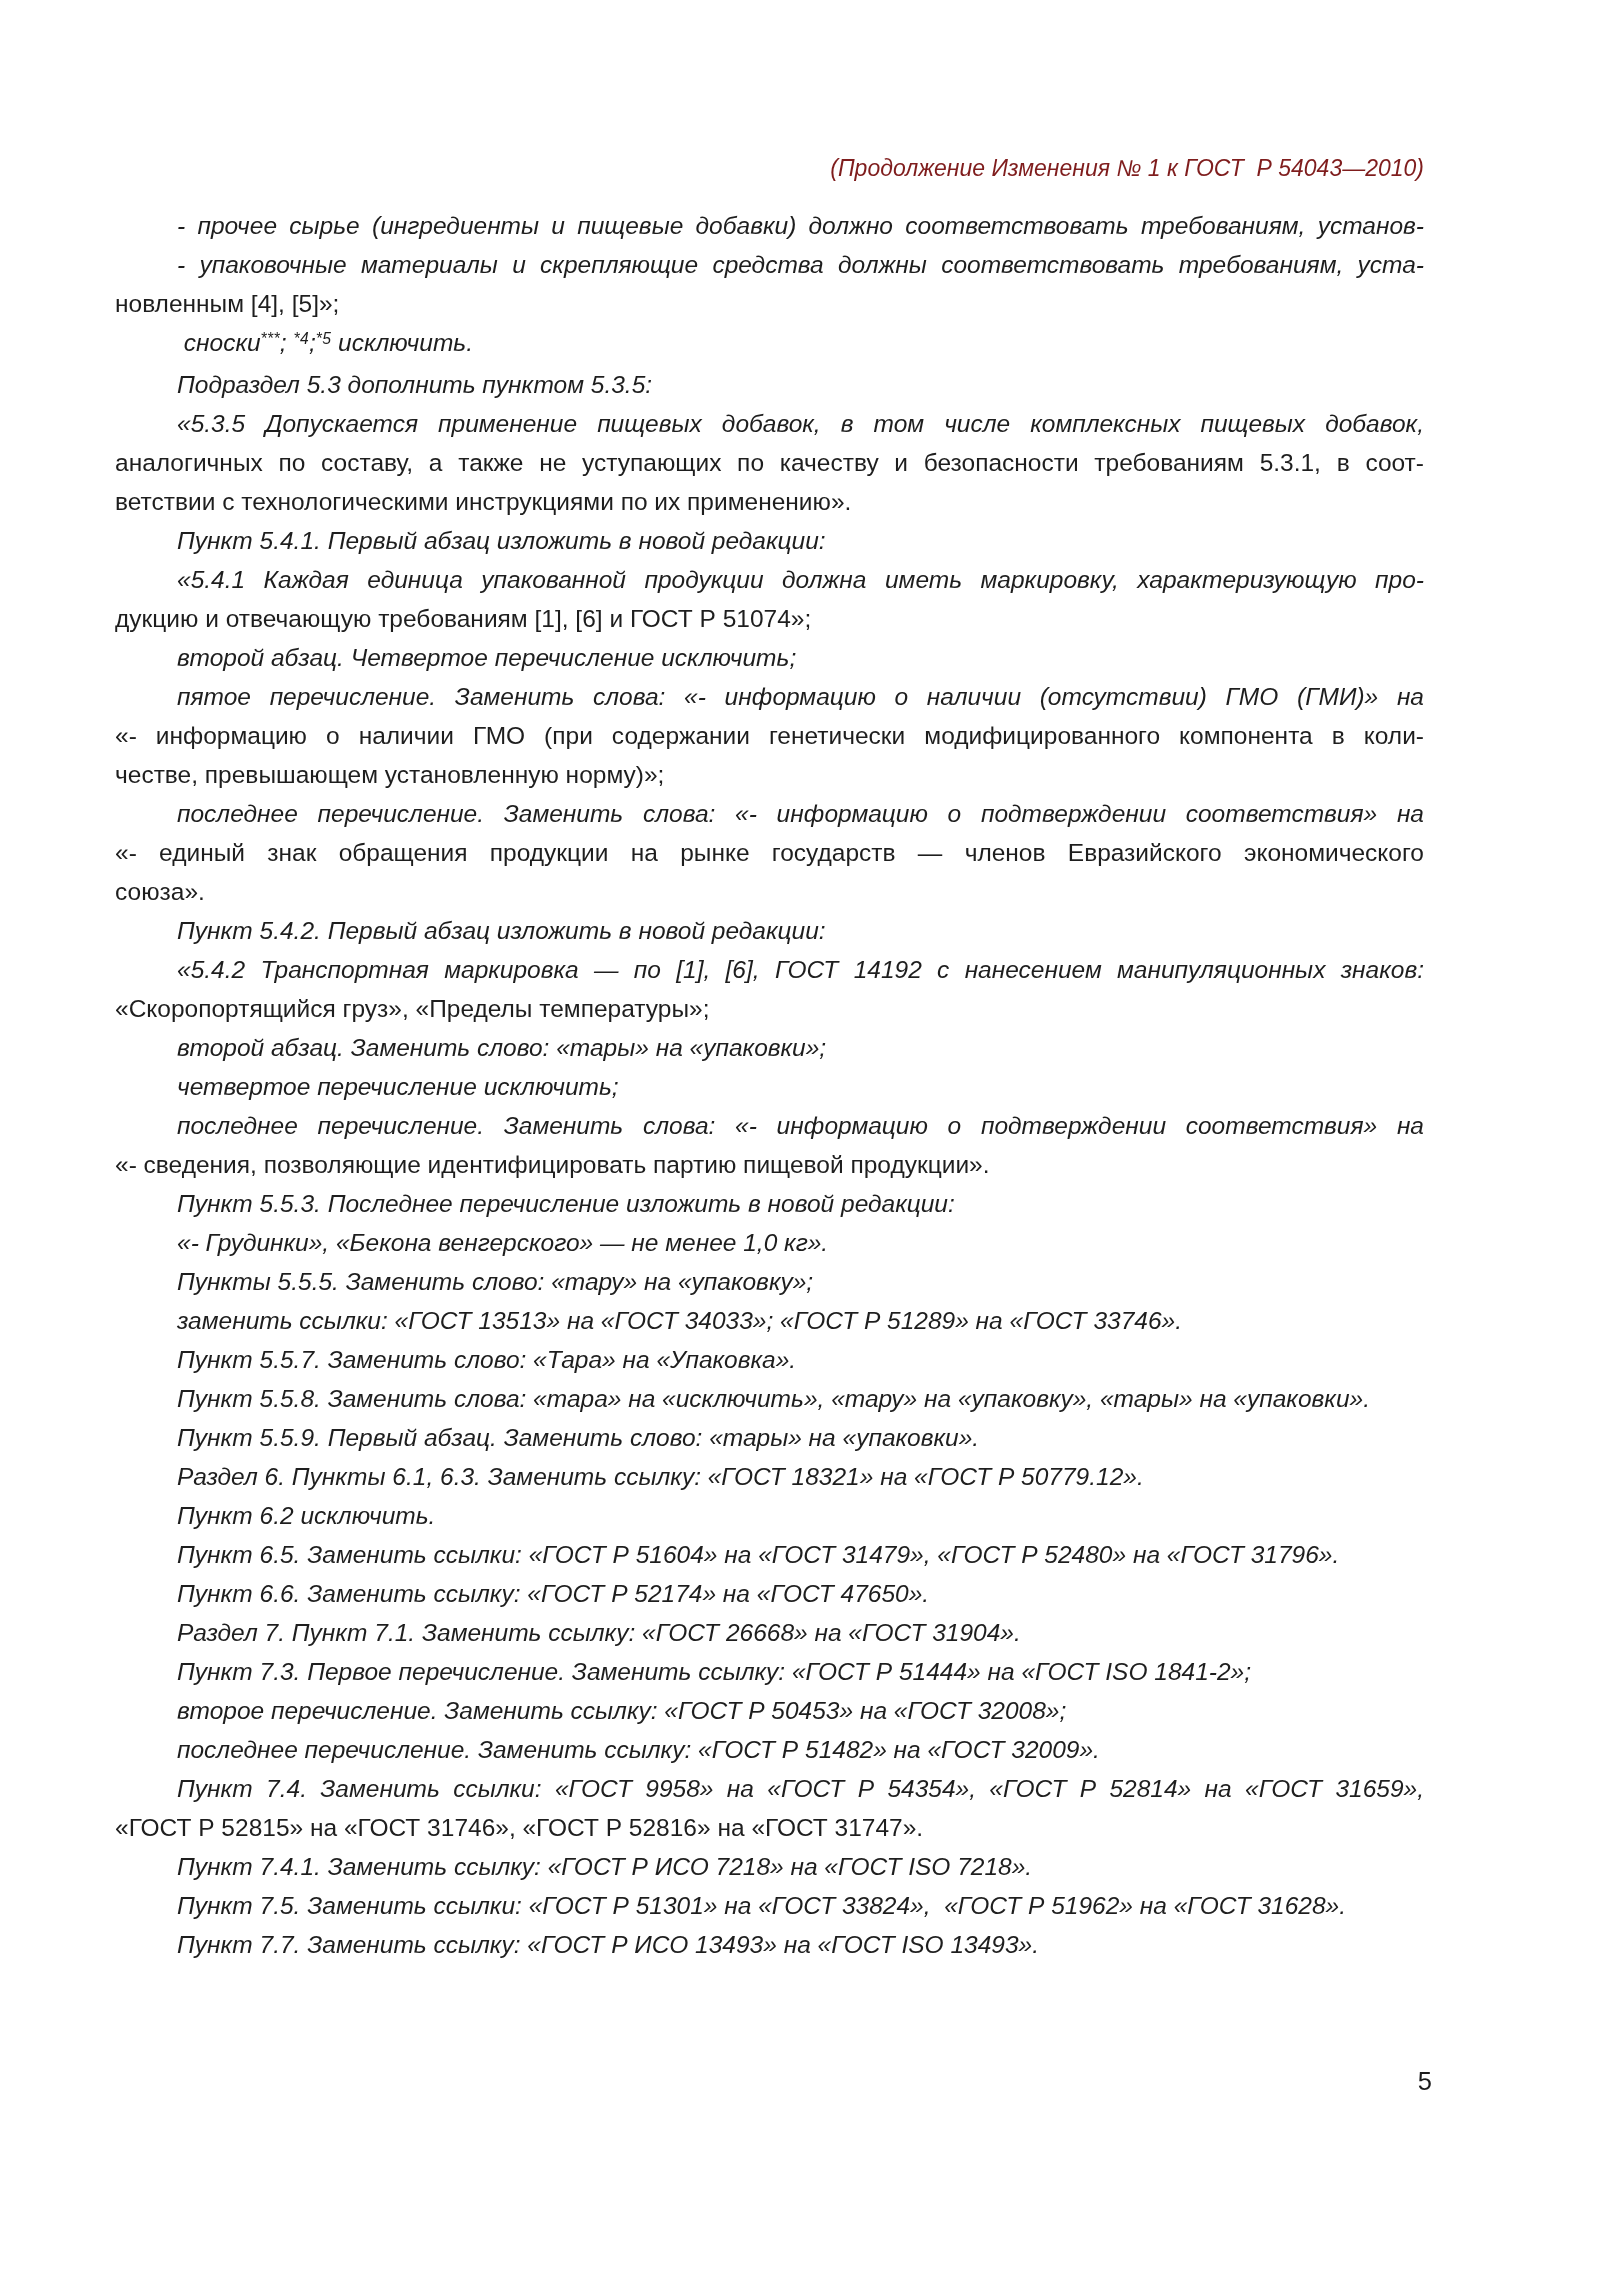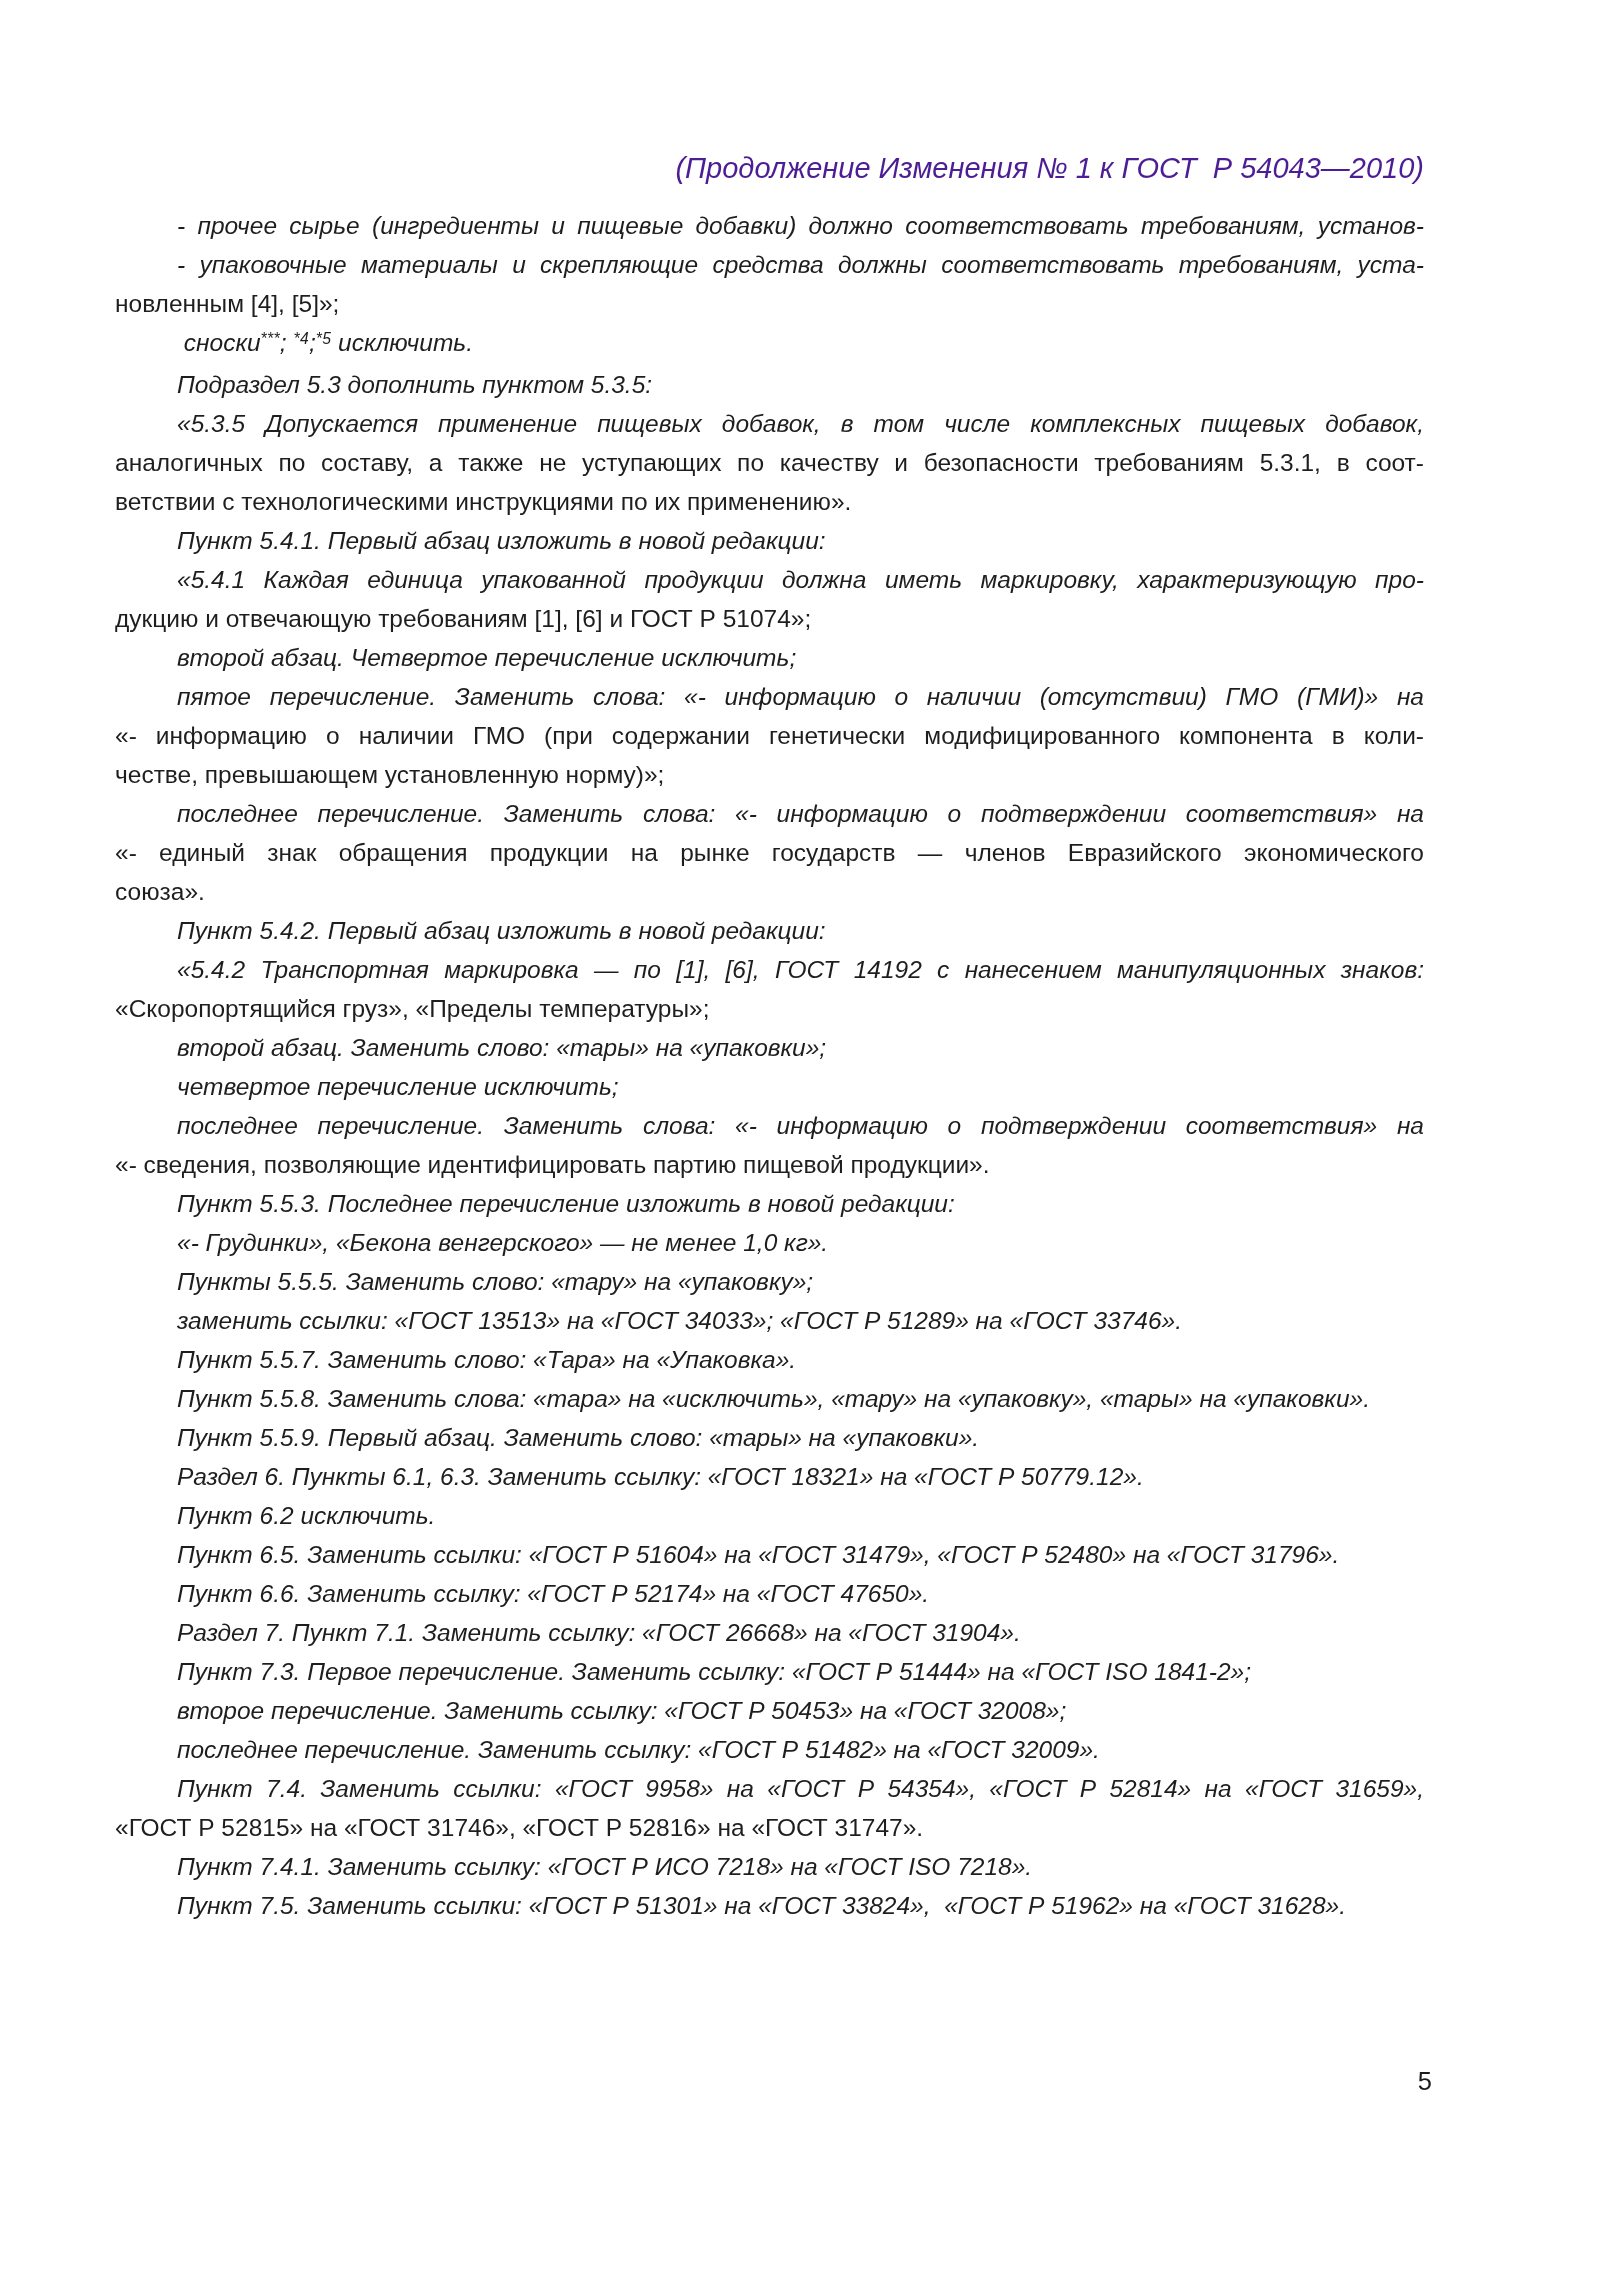--- a/index.html
+++ b/index.html
@@ -14,24 +14,24 @@
   .page {
     position: absolute; inset: 0;
     background: #ffffff;
     overflow: hidden;
   }
   .running-title {
     position: absolute;
     top: 149px; left: 115px; width: 1309px;
     text-align: right;
     font-style: italic;
-    font-size: 29px;
+    font-size: 23px;
     line-height: 39px;
     white-space: pre;
-    color: #4c1d95;
+    color: #7f1d1d;
   }
   .content {
     position: absolute;
     top: 206px; left: 115px; width: 1309px;
     font-size: 24.5px;
     line-height: 39px;
   }
   .para { margin: 0; padding: 0; }
   .ln {
     text-align: left;
@@ -168,17 +168,20 @@
       <div class="para">
         <div class="ln ind just">Пункт 7.4. Заменить ссылки: «ГОСТ 9958» на «ГОСТ Р 54354», «ГОСТ Р 52814» на «ГОСТ 31659»,</div>
         <div class="ln">«ГОСТ Р 52815» на «ГОСТ 31746», «ГОСТ Р 52816» на «ГОСТ 31747».</div>
       </div>
       <div class="para">
         <div class="ln ind">Пункт 7.4.1. Заменить ссылку: «ГОСТ Р ИСО 7218» на «ГОСТ ISO 7218».</div>
       </div>
       <div class="para">
         <div class="ln ind">Пункт 7.5. Заменить ссылки: «ГОСТ Р 51301» на «ГОСТ 33824»,&nbsp; «ГОСТ Р 51962» на «ГОСТ 31628».</div>
       </div>
+      <div class="para">
+        <div class="ln ind">Пункт 7.7. Заменить ссылку: «ГОСТ Р ИСО 13493» на «ГОСТ ISO 13493».</div>
+      </div>
     </div>
 
   <div class="page-number">5</div>
 </div>
 
 
 </body></html>

